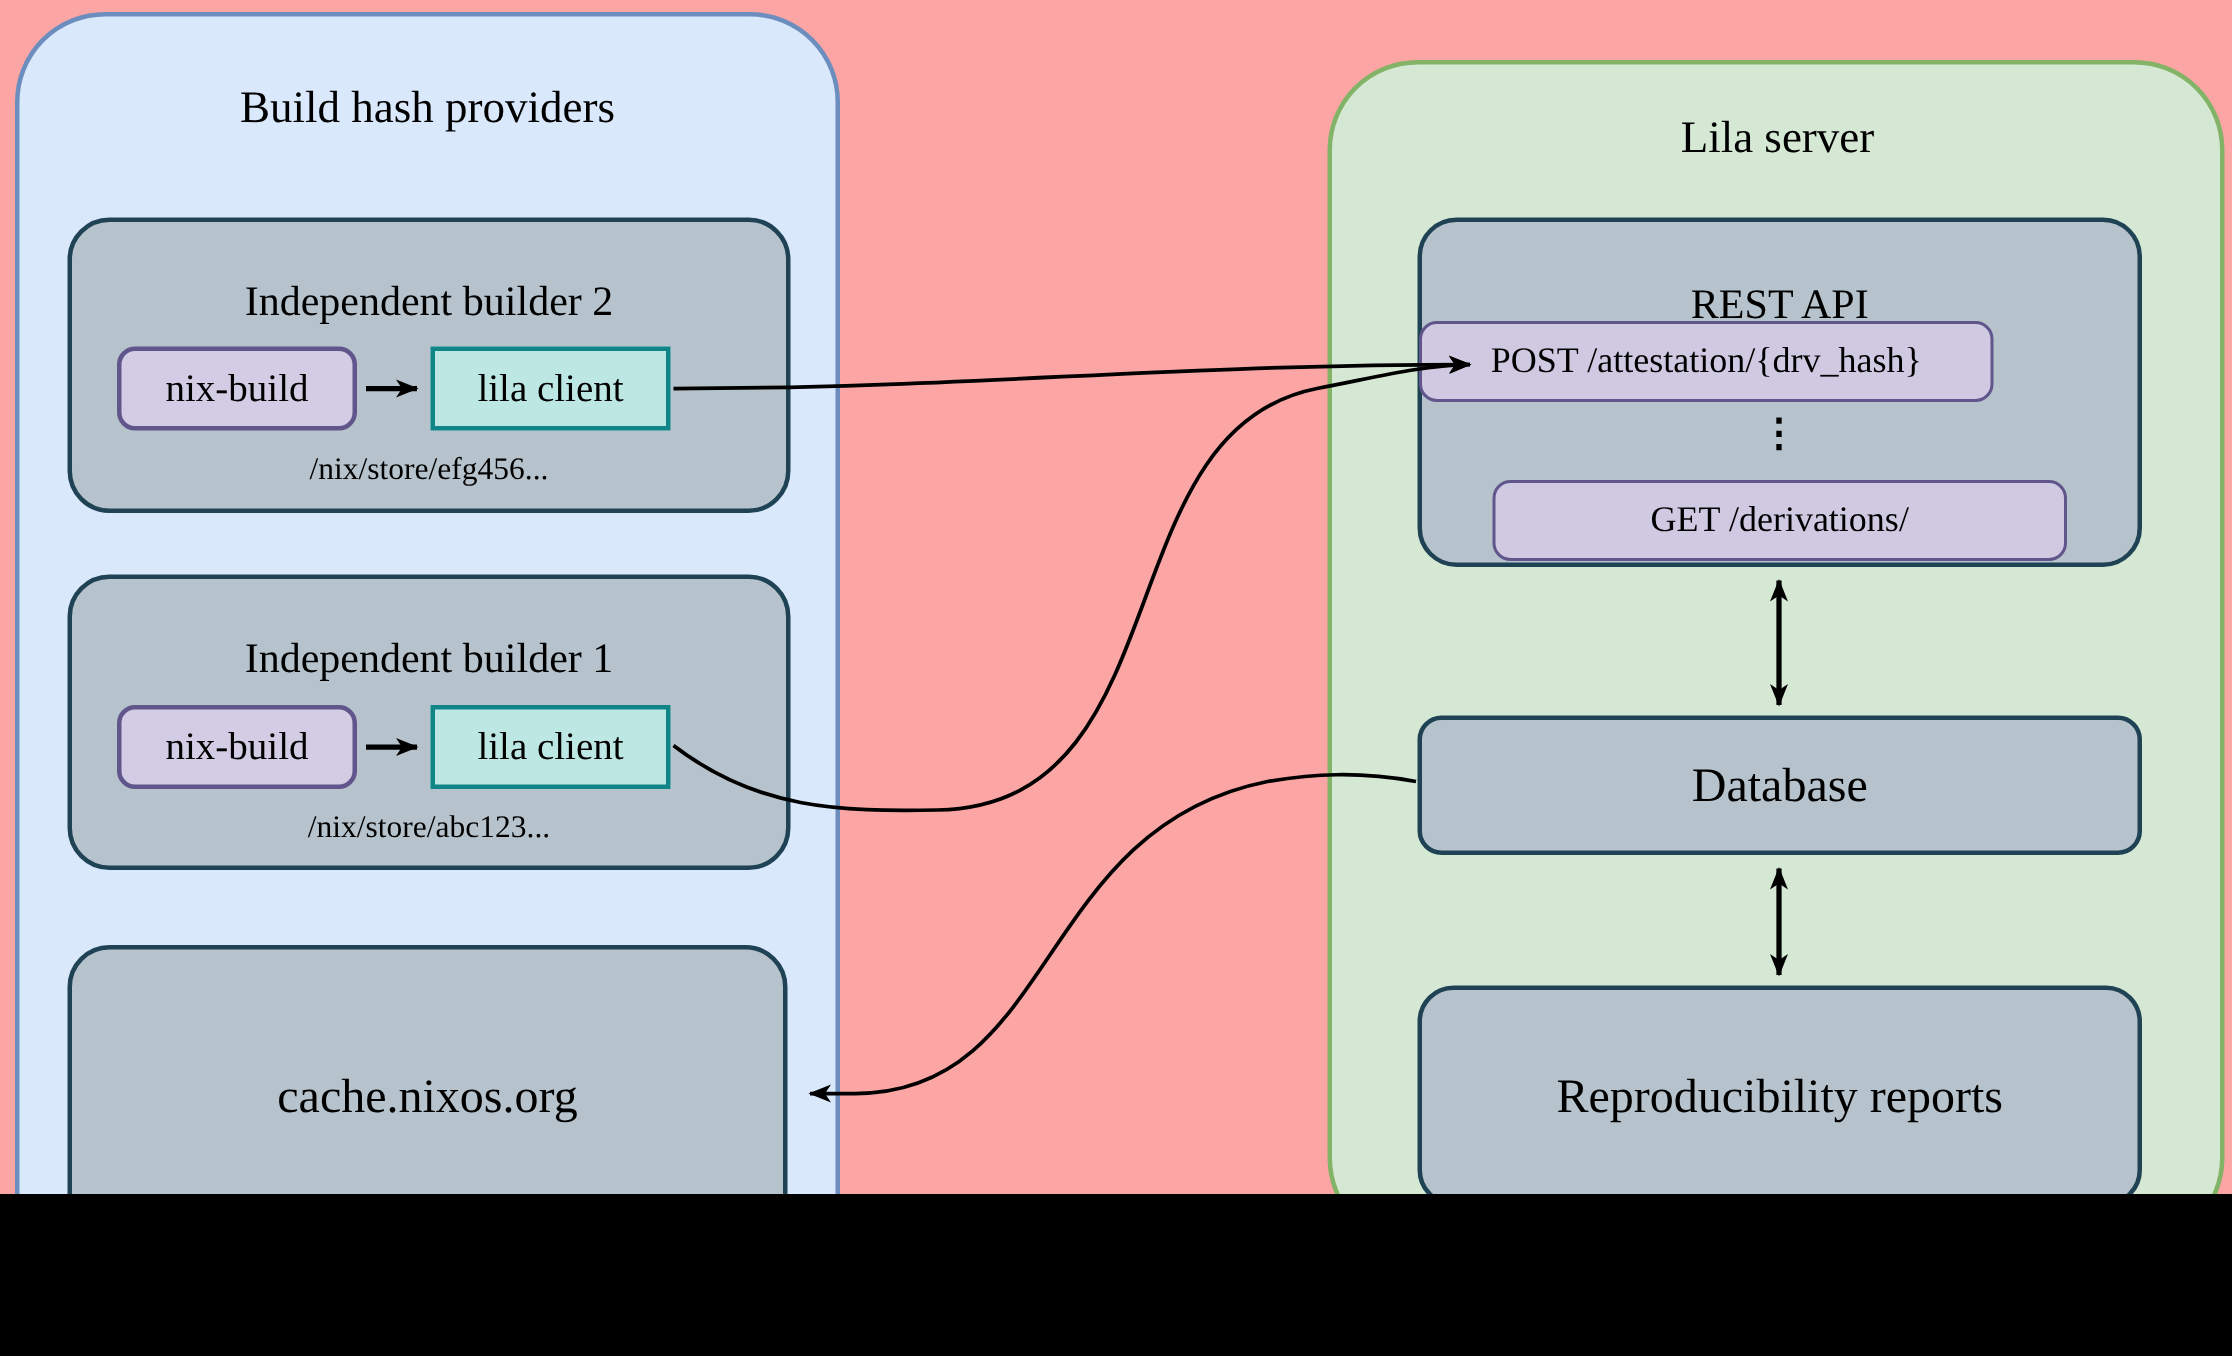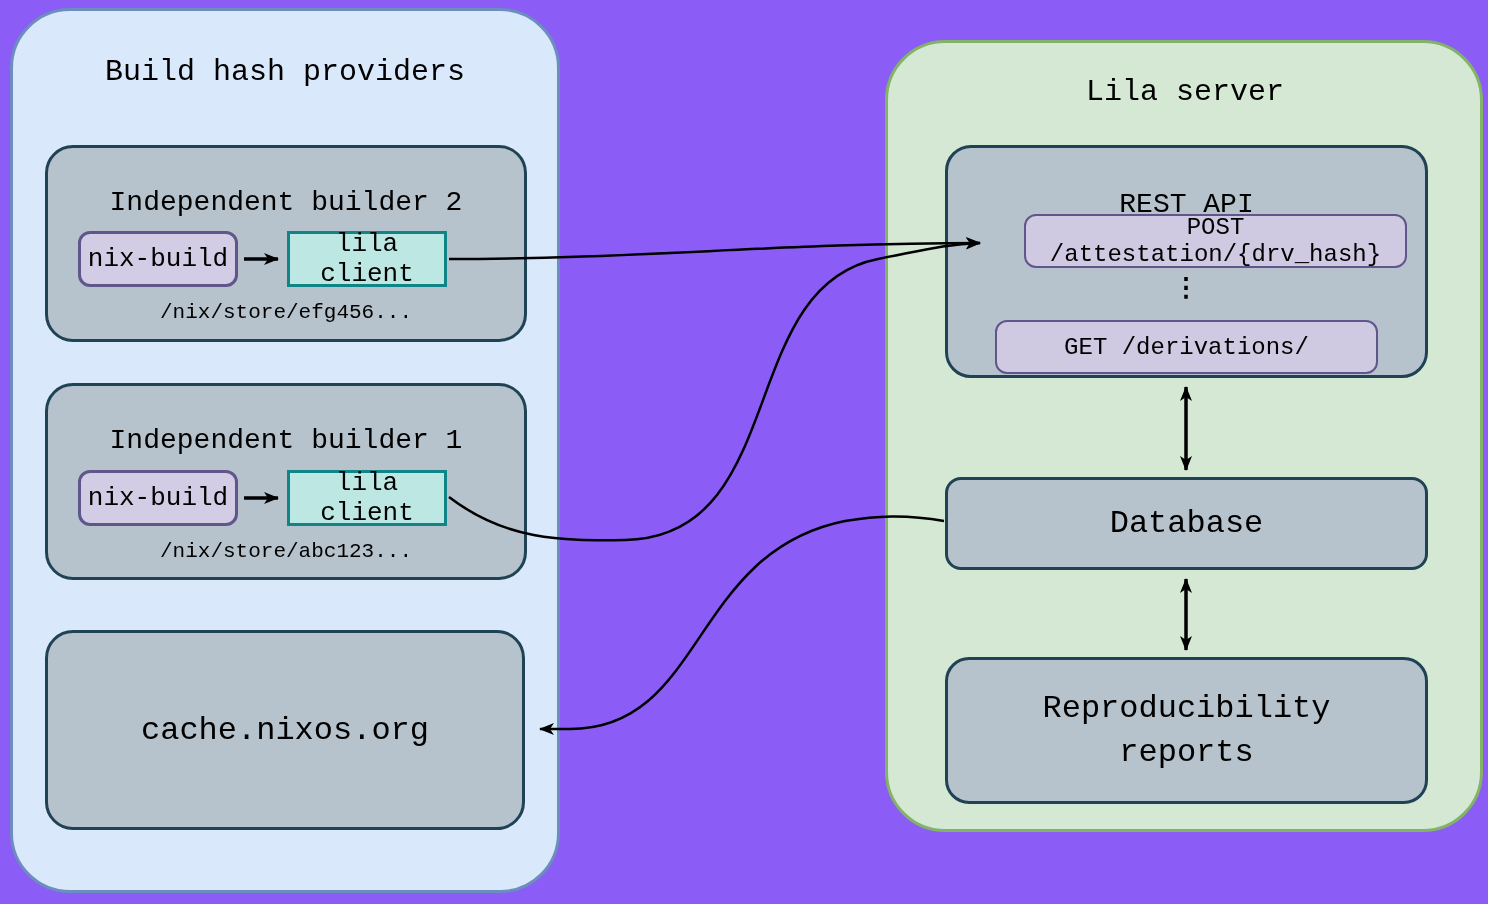--- a/index.html
+++ b/index.html
@@ -1,17 +1,17 @@
 <!DOCTYPE html>
 <html><head>
 <meta charset="utf-8">
 <style>
   html,body{margin:0;padding:0;background:#000;}
-  #canvas{position:relative;width:1488px;height:904px;background:#8b5cf6;overflow:hidden;
-          font-family:Liberation Mono, monospace;color:#000;}
+  #canvas{position:relative;width:1488px;height:796px;background:#fca5a5;overflow:hidden;
+          font-family:Liberation Serif, serif;color:#000;}
   .abs{position:absolute;box-sizing:border-box;}
   .center{display:flex;align-items:center;justify-content:center;text-align:center;}
   
   .container-blue{background:#dae8fc;border:3px solid #6c8ebf;border-radius:60px;}
   .container-green{background:#d5e8d4;border:3px solid #82b366;border-radius:60px;}
   .container-title{font-size:30px;}
   
   .grey-box{background:#b6c3cc;border:3px solid #1f4254;border-radius:28px;}
   .grey-box-sm-radius{border-radius:18px;}
   .inner-title{font-size:28px;margin-top:22px;}
@@ -68,21 +68,21 @@
 
   <div class="abs container-green" style="left:885px;top:40px;width:598px;height:792px;"></div>
   <div class="abs center container-title" style="left:960px;top:70px;width:450px;height:44px;">
     <span>Lila server</span>
   </div>
 
   <div class="abs grey-box grey-box-sm-radius" style="left:945px;top:145px;width:483px;height:233px;border-radius:26px;"></div>
   <div class="abs center inner-title" style="left:965px;top:162px;width:443px;height:40px;">
     <span>REST API</span>
   </div>
-  <div class="abs center endpoint-box" style="left:1024px;top:214px;width:383px;height:54px;">
+  <div class="abs center endpoint-box" style="left:946px;top:214px;width:383px;height:54px;">
     <span>POST /attestation/{drv_hash}</span>
   </div>
   <div class="abs center dots" style="left:1166px;top:274px;width:40px;height:30px;">
     <span>⋮</span>
   </div>
   <div class="abs center endpoint-box" style="left:995px;top:320px;width:383px;height:54px;">
     <span>GET /derivations/</span>
   </div>
 
   <div class="abs center grey-box big-label" style="left:945px;top:477px;width:483px;height:93px;border-radius:16px;">

